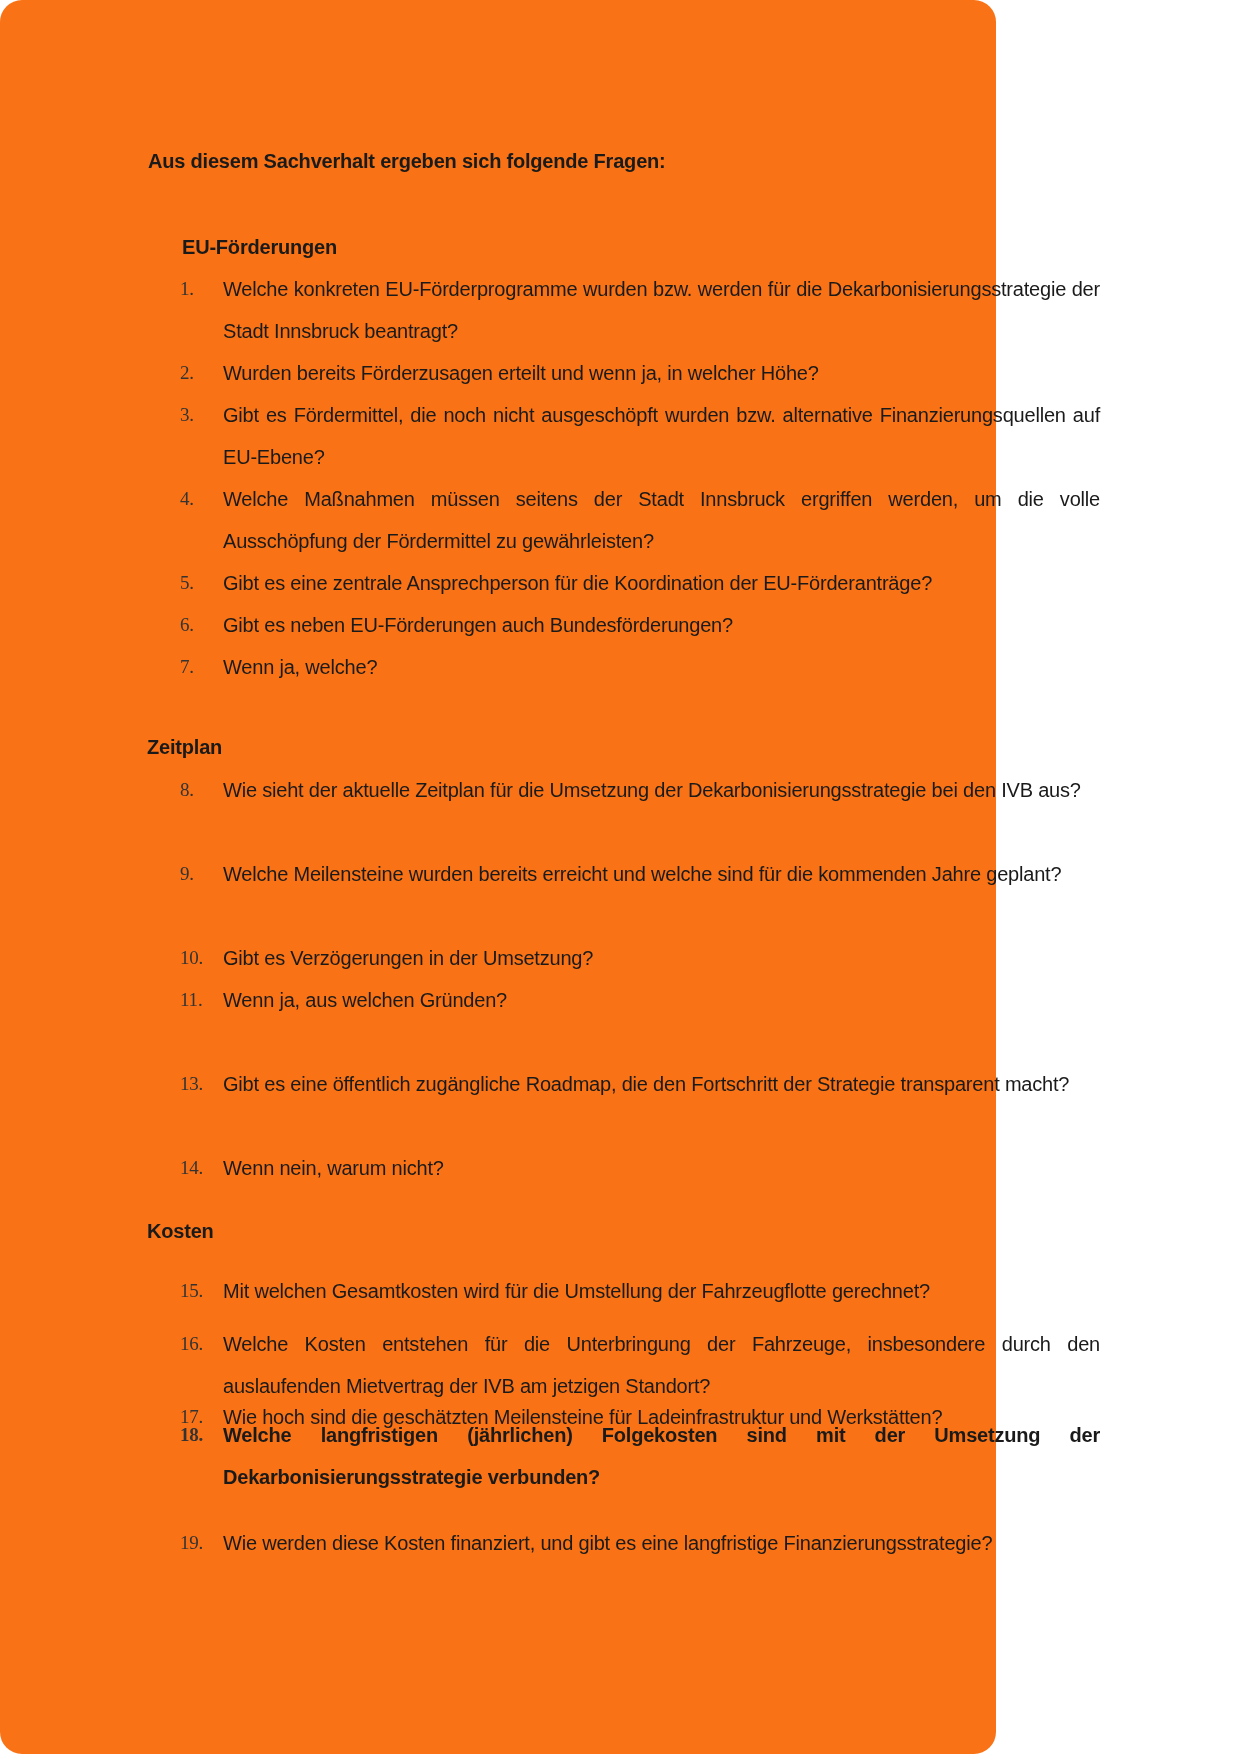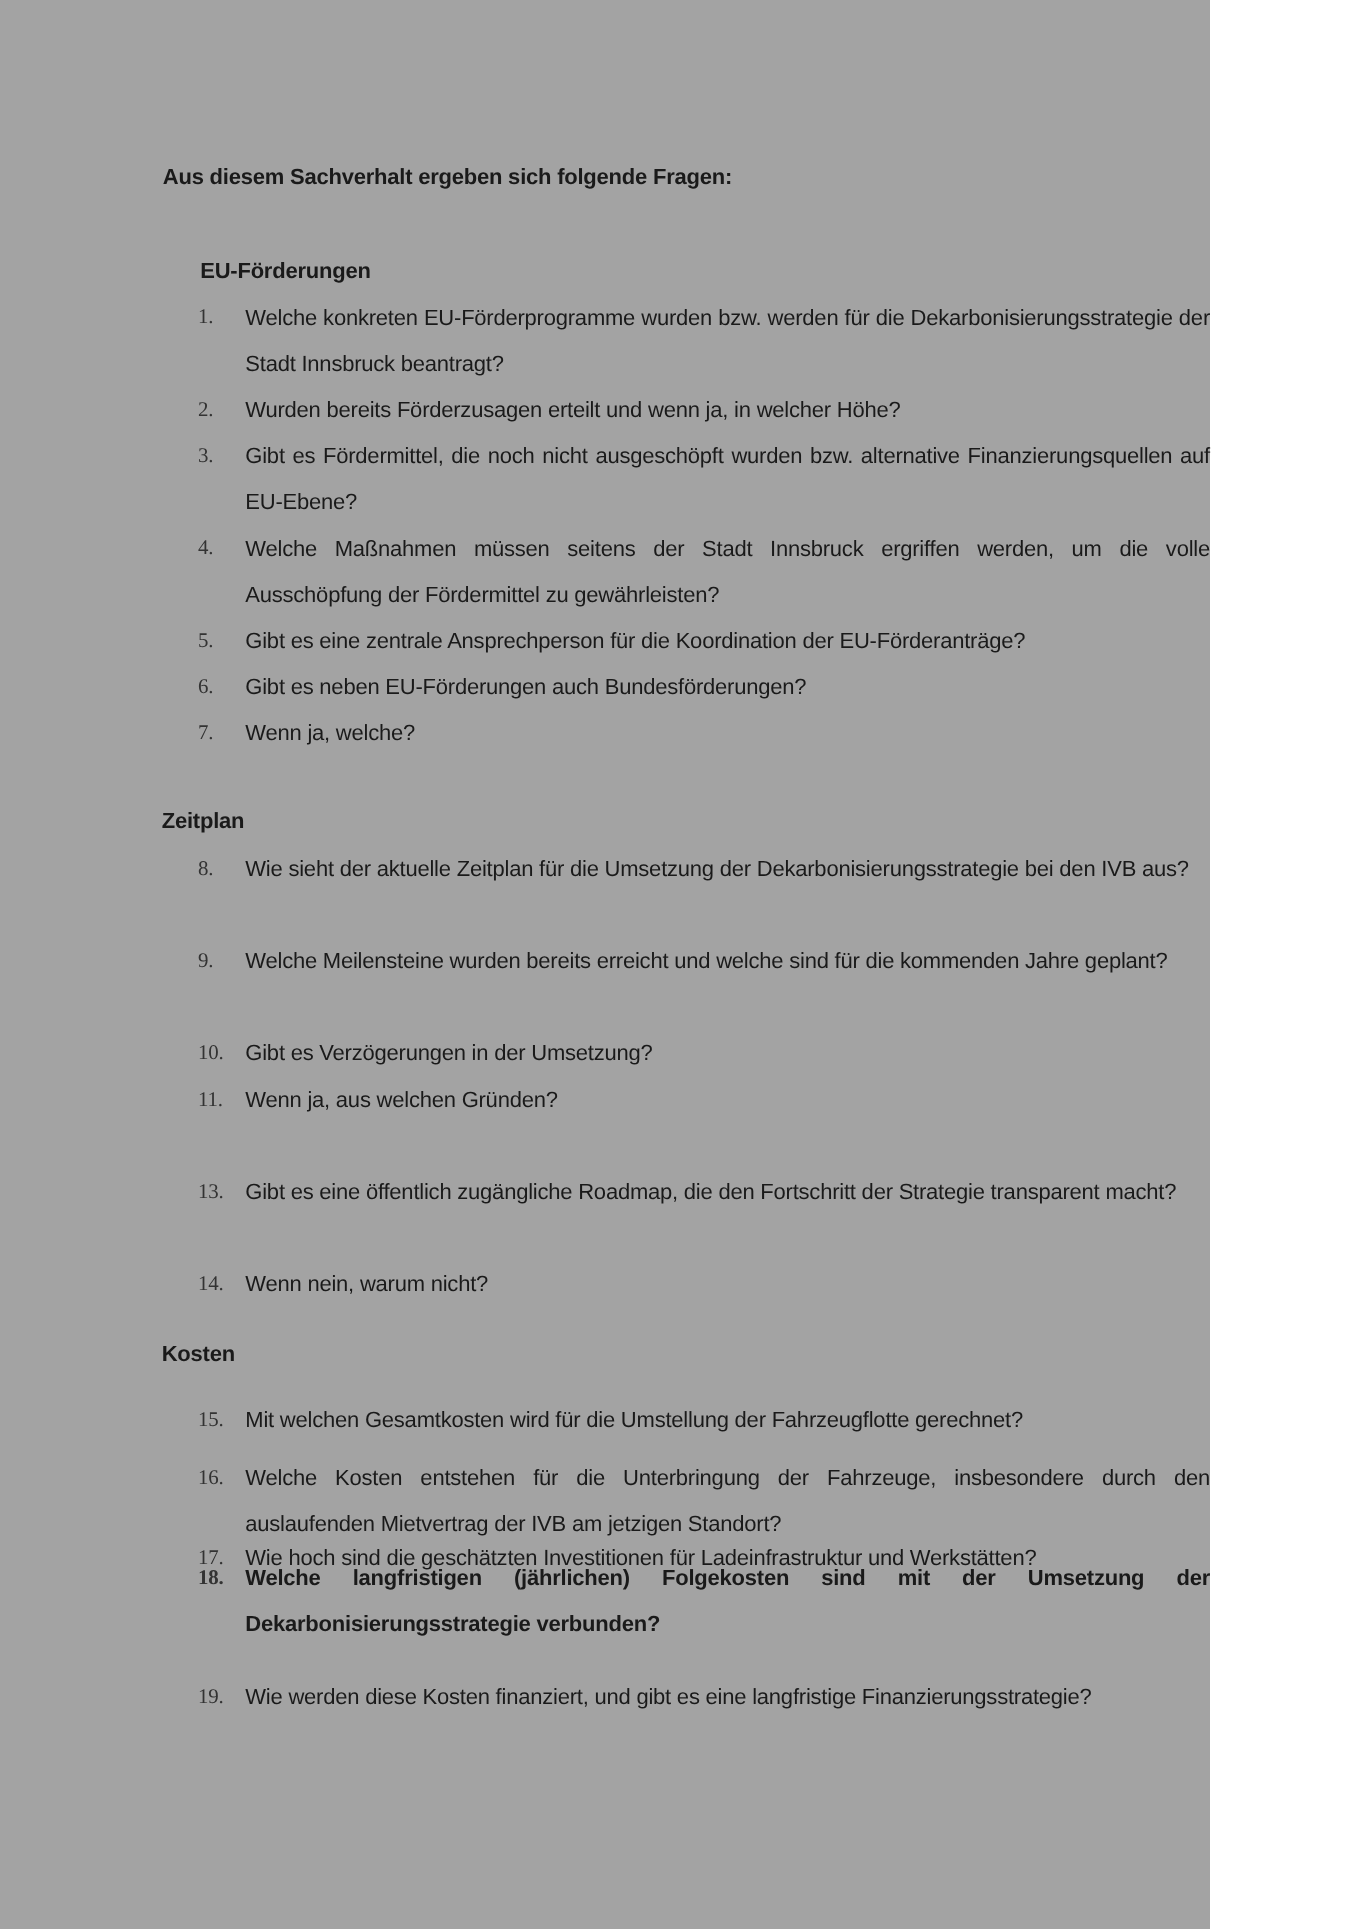--- a/index.html
+++ b/index.html
@@ -11,23 +11,24 @@
       width: 1240px;
       height: 1754px;
       position: relative;
       overflow: hidden;
       font-family: "Liberation Sans", "DejaVu Sans", sans-serif;
       color: #1a1a1a;
     }
     .page {
       position: absolute;
       left: 0; top: 0;
-      width: 1100px;
+      width: 996px;
       height: 1754px;
-      background: #a3a3a3;
+      background: #f97316;
+      border-radius: 22px;
     }
     .intro {
       position: absolute;
       left: 148px;
       top: 150px;
       font-size: 20px;
       font-weight: bold;
       letter-spacing: -0.2px;
     }
     .section-heading {
@@ -131,21 +132,21 @@
   <div class="question" style="top:1270px;">
     <span class="num">15.</span>
     <span class="text">Mit welchen Gesamtkosten wird für die Umstellung der Fahrzeugflotte gerechnet?</span>
   </div>
   <div class="question" style="top:1323px;">
     <span class="num">16.</span>
     <span class="text">Welche Kosten entstehen für die Unterbringung der Fahrzeuge, insbesondere durch den auslaufenden Mietvertrag der IVB am jetzigen Standort?</span>
   </div>
   <div class="question" style="top:1396px;">
     <span class="num">17.</span>
-    <span class="text">Wie hoch sind die geschätzten Investitionen für Ladeinfrastruktur und Werkstätten?</span>
+    <span class="text">Wie hoch sind die geschätzten Meilensteine für Ladeinfrastruktur und Werkstätten?</span>
   </div>
   <div class="question" style="top:1414px;font-weight:bold;">
     <span class="num">18.</span>
     <span class="text">Welche langfristigen (jährlichen) Folgekosten sind mit der Umsetzung der Dekarbonisierungsstrategie verbunden?</span>
   </div>
   <div class="question" style="top:1522px;">
     <span class="num">19.</span>
     <span class="text">Wie werden diese Kosten finanziert, und gibt es eine langfristige Finanzierungsstrategie?</span>
   </div>
 

